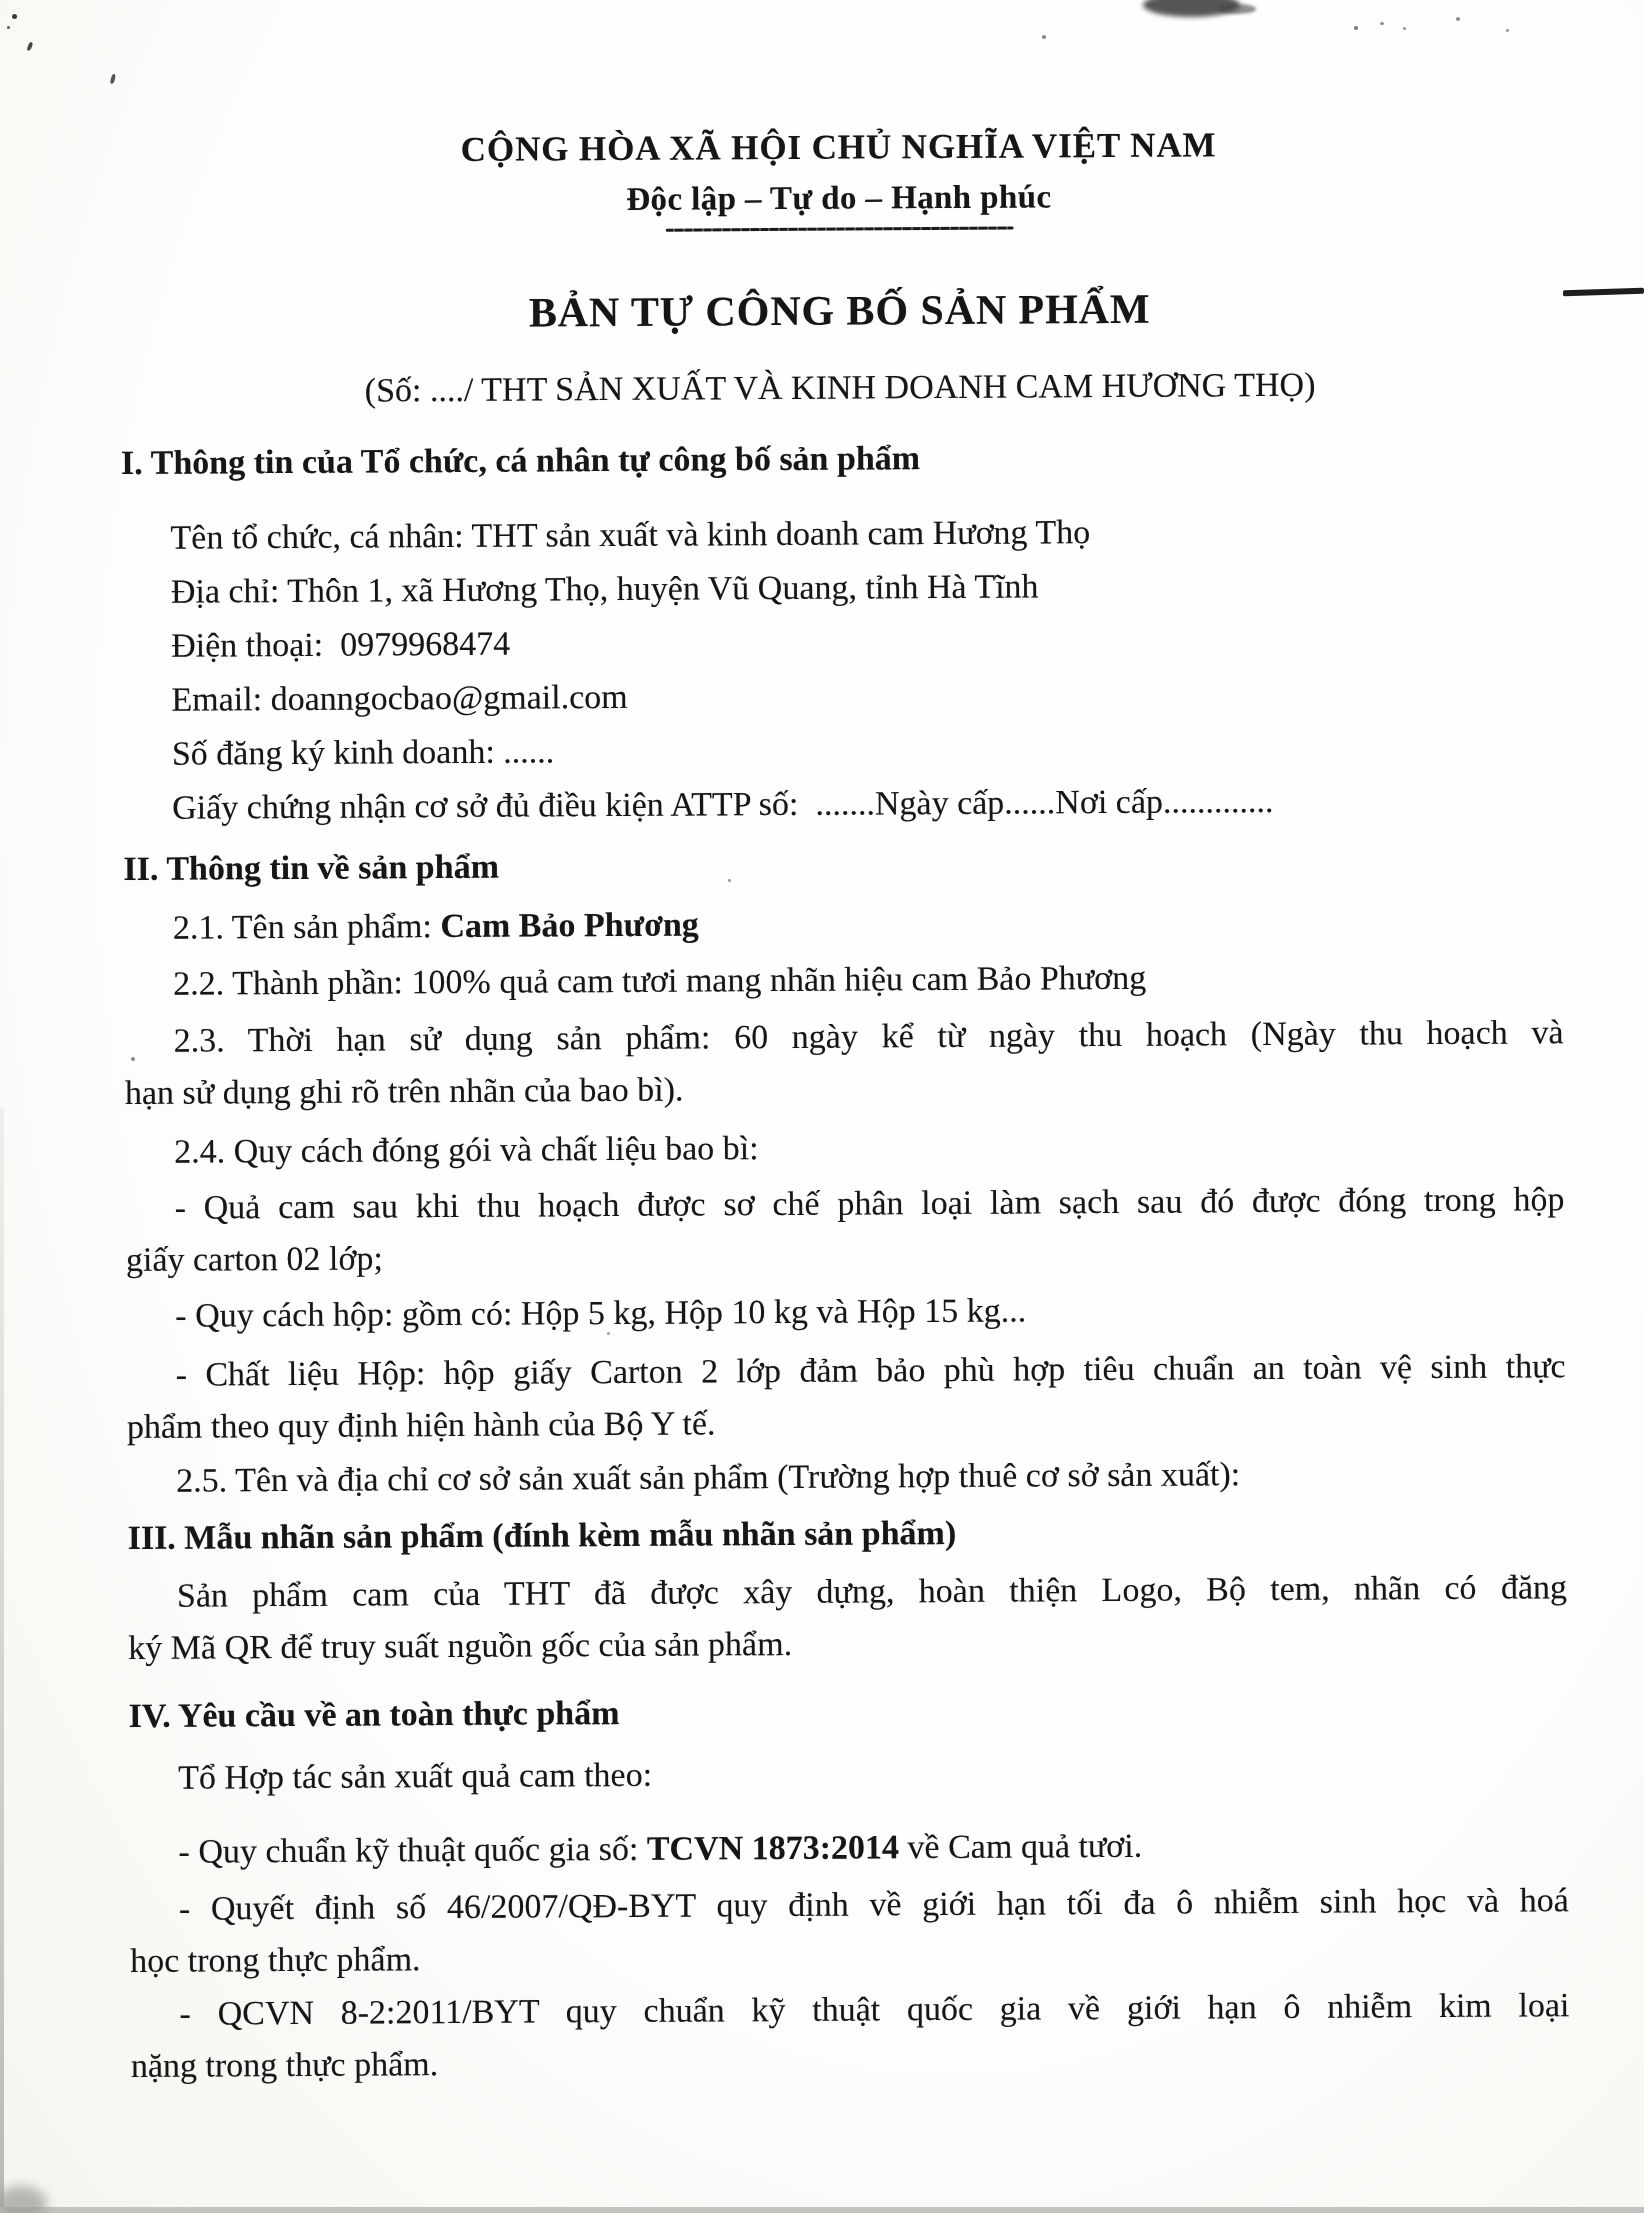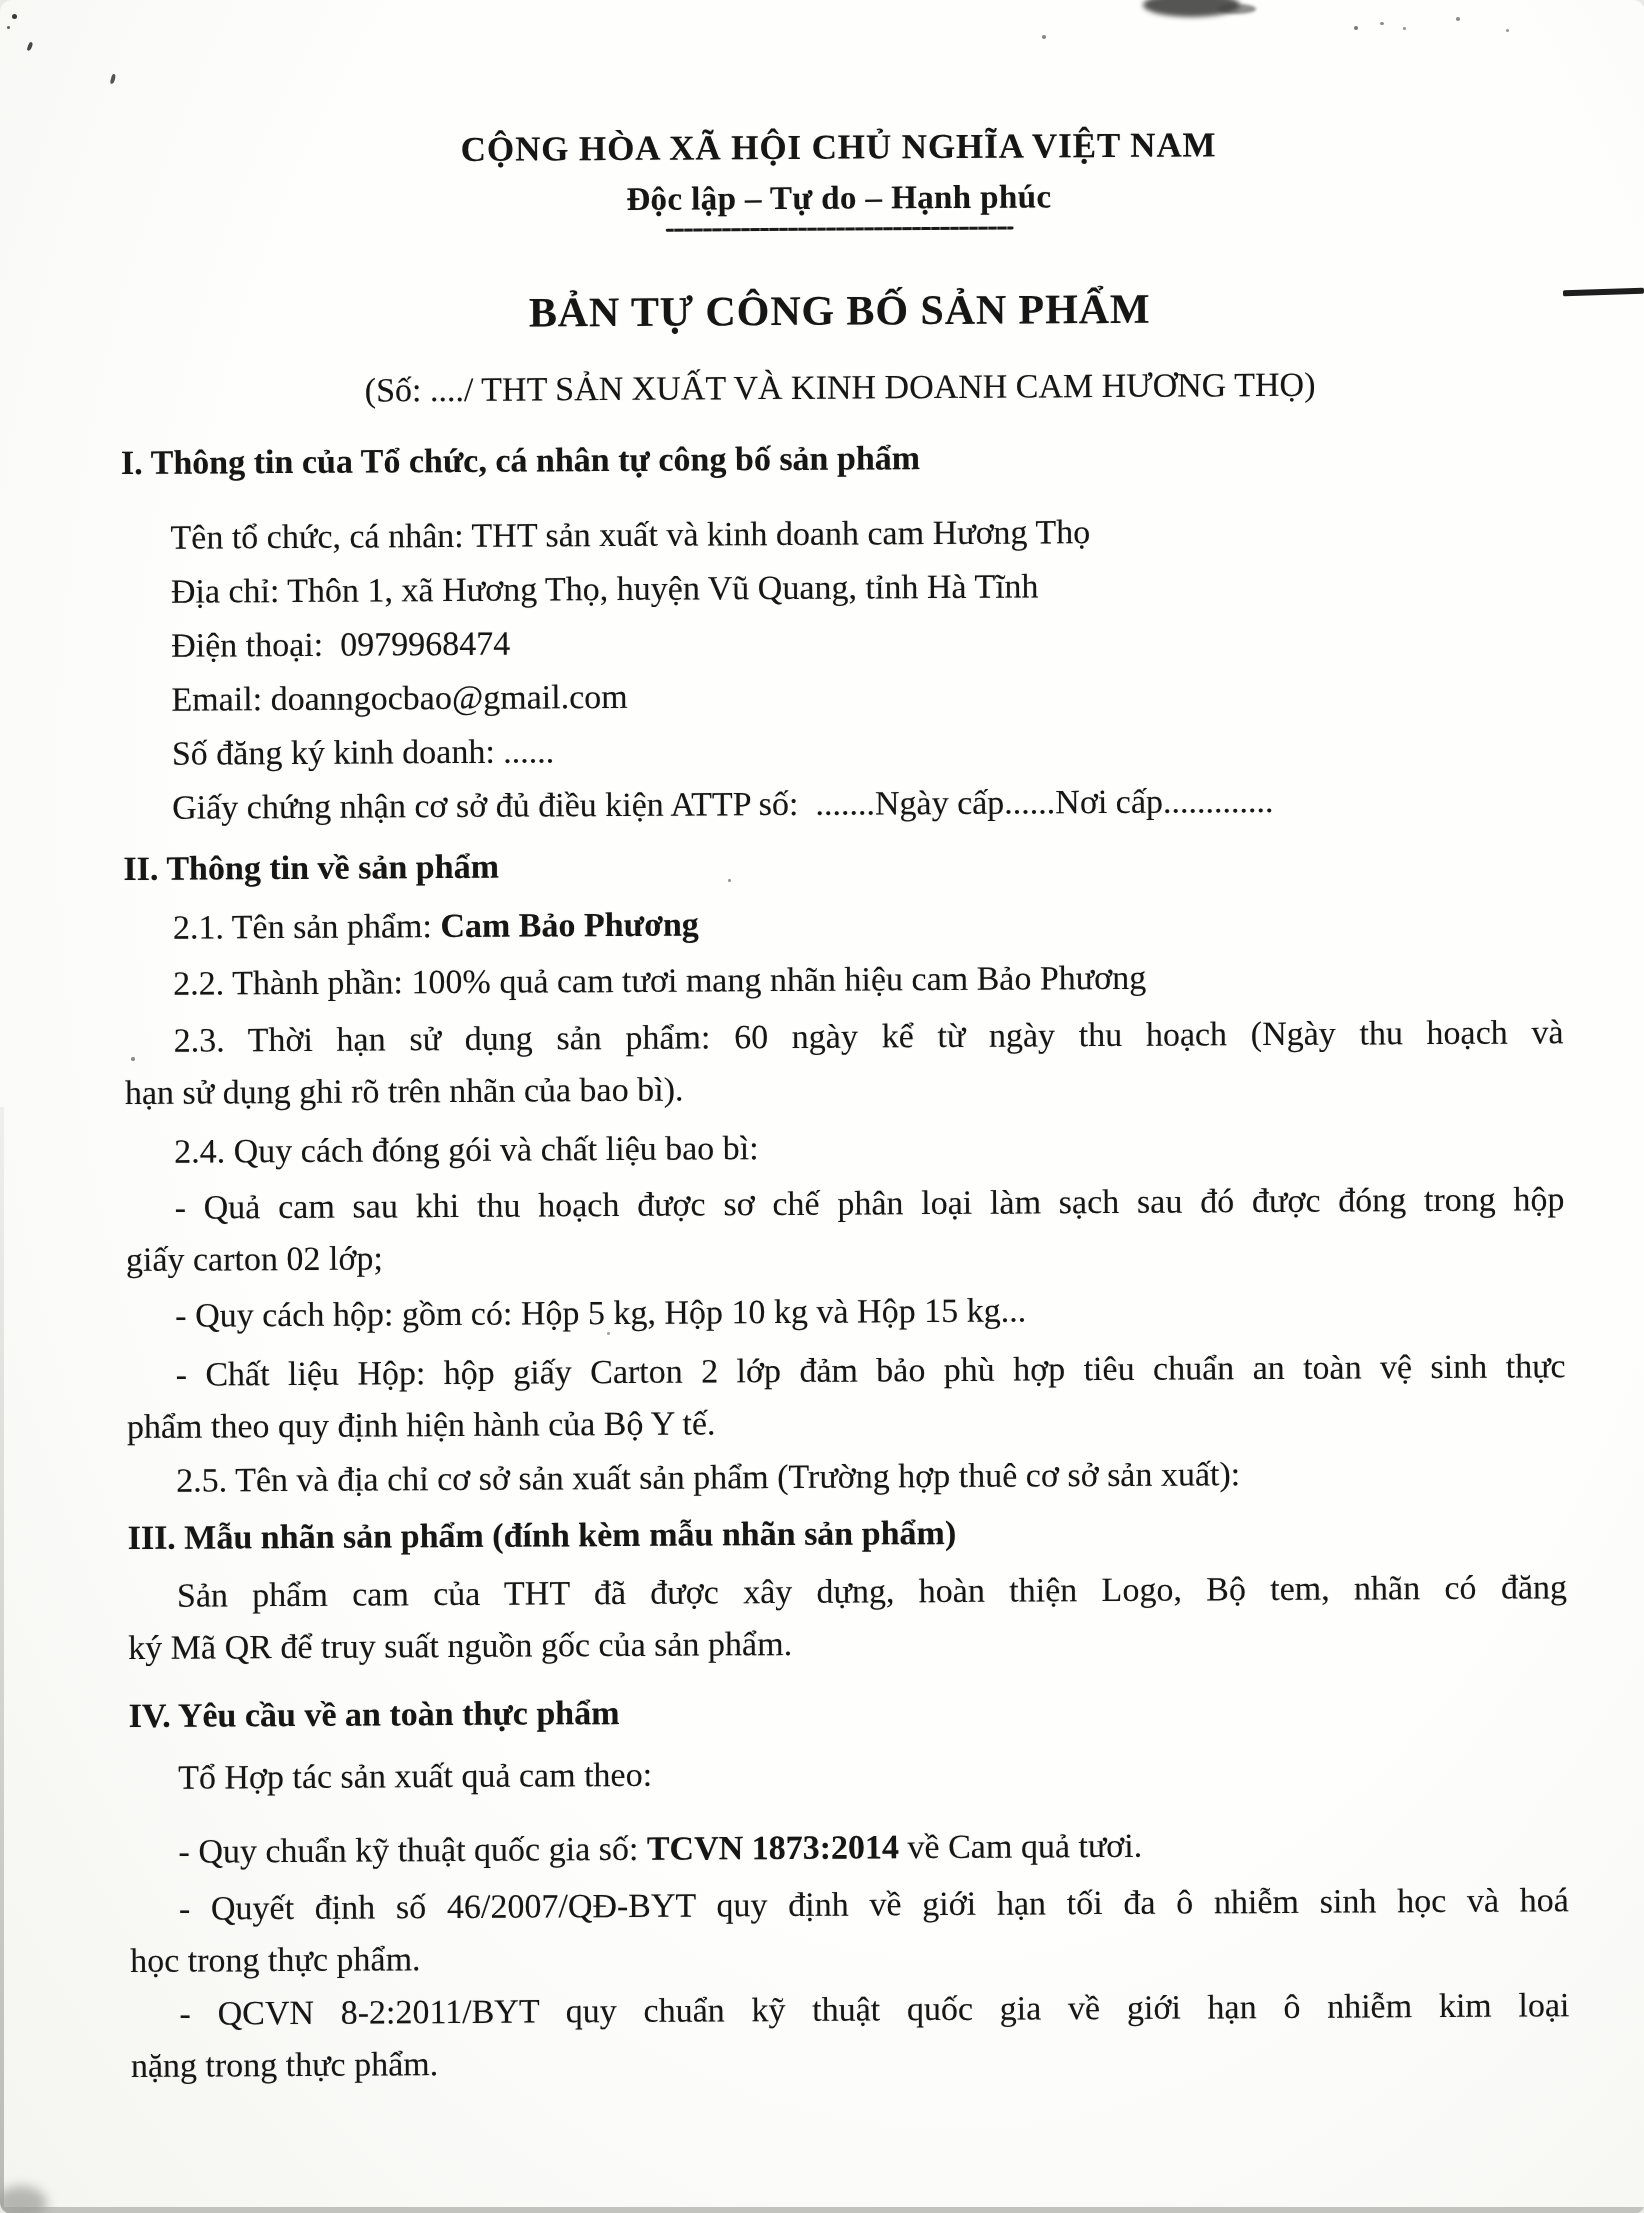--- a/index.html
+++ b/index.html
@@ -6,21 +6,20 @@
   html,body { width:1645px; height:2214px; }
   body { background:#e9e9e6; }
 
   .page{
     position:relative;
     width:1645px; height:2214px;
     overflow:hidden;
     background: radial-gradient(ellipse at 58% 36%, #fefefd 55%, #f4f4f0 100%);
     font-family:"Liberation Serif","DejaVu Serif",serif;
     color:#161616;
-    border-radius:12px;
   }
 
   .content{
     position:absolute; left:119px; top:130px; width:1439px;
     transform:rotate(-0.35deg); transform-origin:0 0;
     text-shadow:0 0 0.9px rgba(30,30,30,0.35);
   }
 
   .center{ text-align:center; }
   .nat{ font-size:35px; font-weight:bold; letter-spacing:0.9px; line-height:43px; }

